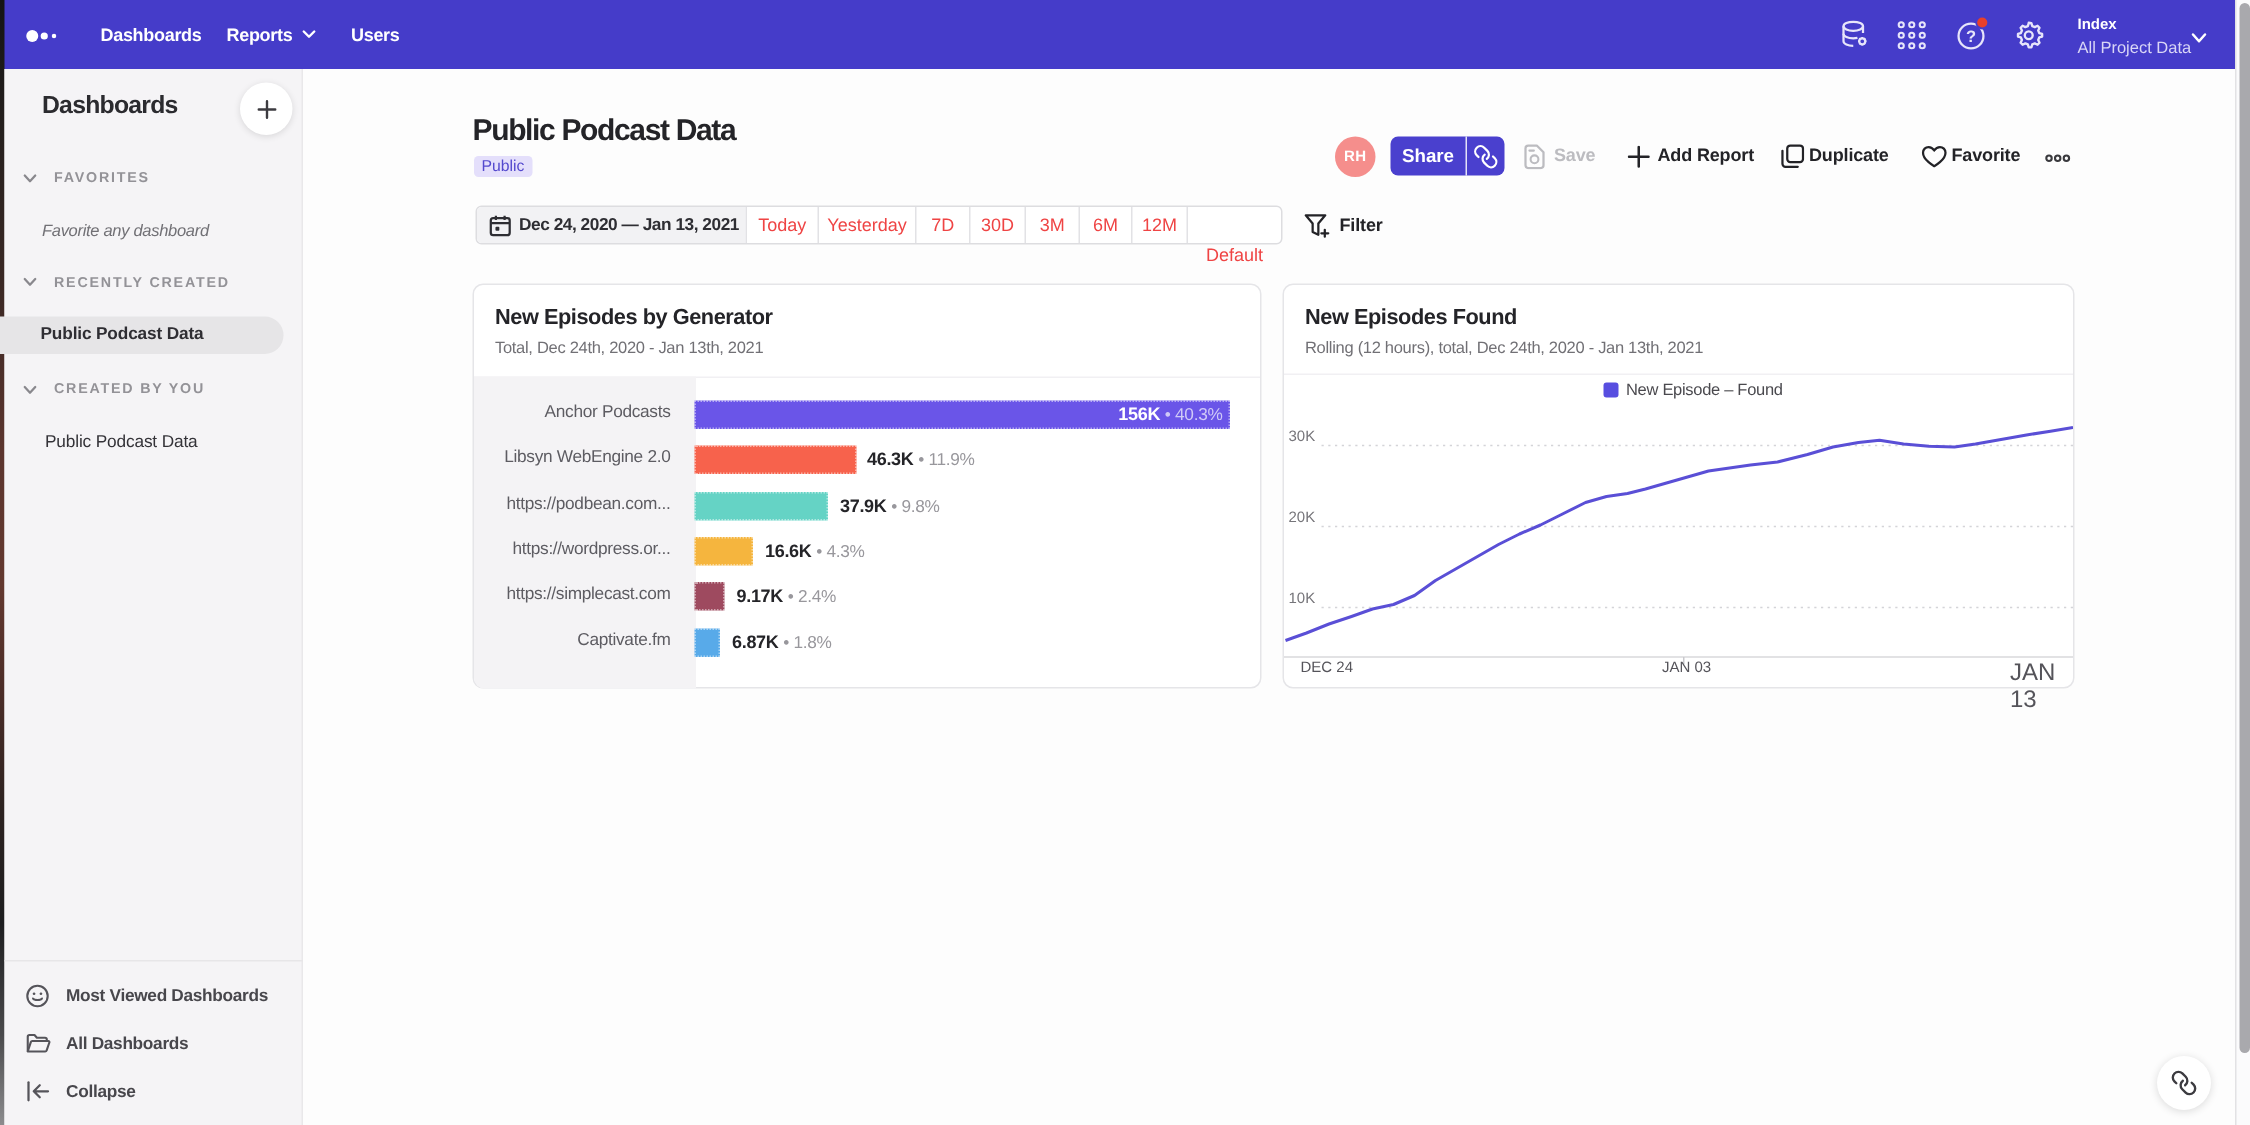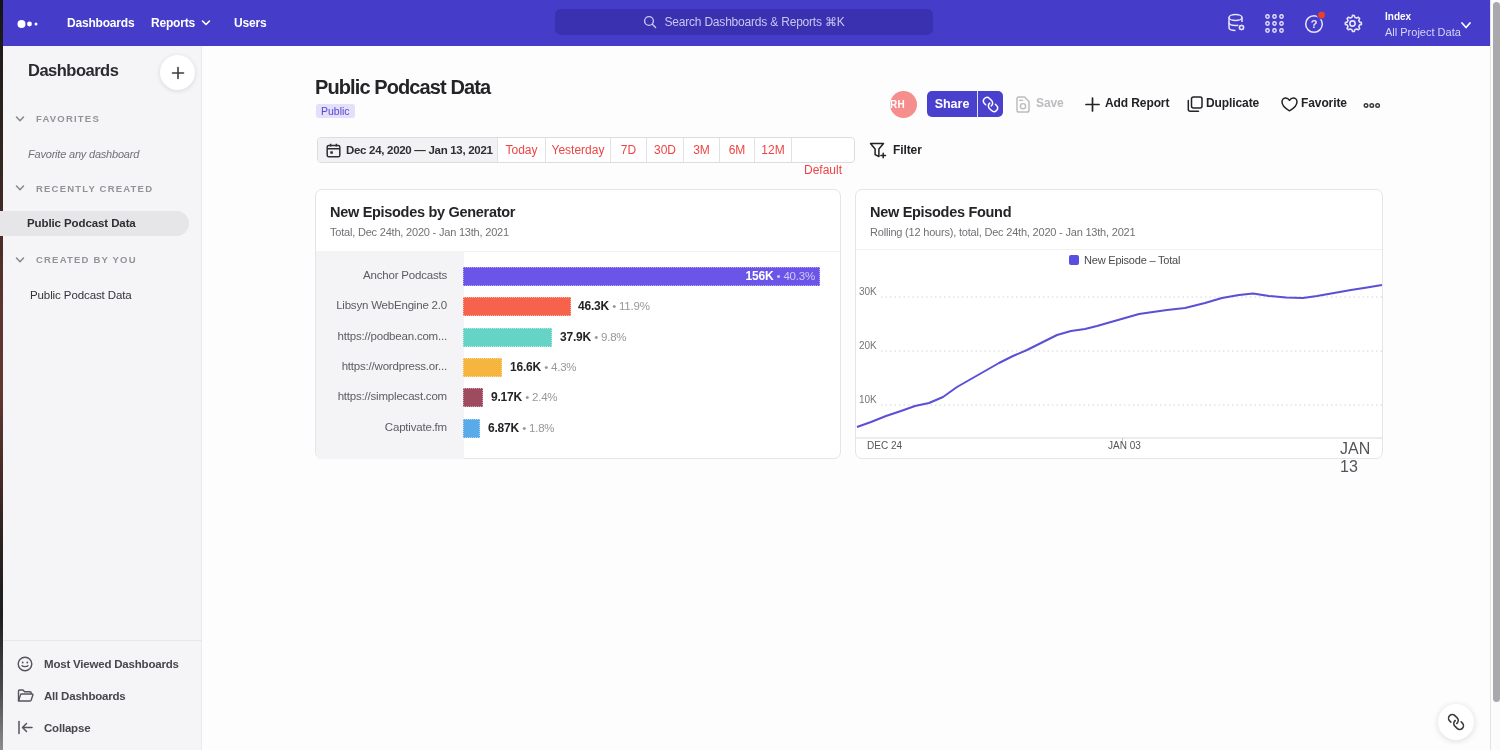--- a/index.html
+++ b/index.html
@@ -24,21 +24,21 @@
 .chev { position:absolute; left:12px; width:10px; height:10px; }
 .sideitem { position:absolute; left:27px; font-size:11.5px; letter-spacing:-0.1px; color:#343338; }
 .botitem { position:absolute; left:41px; font-size:11.5px; letter-spacing:-0.2px; font-weight:700; color:#48474c; }
 
 
 #main { position:absolute; left:203px; top:46px; width:1287px; height:704px; background:#fdfdfd; }
 h1 { position:absolute; left:112px; top:29.5px; font-size:20px; font-weight:700; color:#242428; letter-spacing:-0.9px; }
 #pubpill { position:absolute; left:113px; top:58px; height:14px; padding:0 5px; background:#e4dffb; border-radius:3px; color:#5449ce; font-size:10.5px; line-height:14px; font-weight:500; }
 
 
-#avatar { position:absolute; left:687px; top:45px; width:27px; height:27px; border-radius:50%; background:#f58e8c; color:#fff; font-size:10px; font-weight:700; line-height:27px; letter-spacing:0.3px; }
+#avatar { position:absolute; left:687px; top:45px; width:27px; height:27px; border-radius:50%; background:#f58e8c; color:#fff; font-size:10px; font-weight:700; text-align:center; line-height:27px; letter-spacing:0.3px; }
 #sharebtn { position:absolute; left:724px; top:45px; width:76px; height:26px; background:#4a40ce; border-radius:5px; }
 #sharebtn .lbl { position:absolute; left:0; top:0; width:50px; text-align:center; color:#fff; font-size:12.5px; font-weight:700; line-height:26px; }
 #sharebtn .sep { position:absolute; left:50px; top:0px; width:1px; height:26px; background:#ffffff; opacity:.85; }
 .hact { position:absolute; top:44px; height:27px; line-height:27px; font-size:12px; letter-spacing:-0.1px; }
 .hact.dark { color:#232327; font-weight:700; }
 .hact.gray { color:#bcbcc0; font-weight:700; }
 
 
 #daterow { position:absolute; left:114px; top:91px; height:26px; border:1px solid #dddde0; border-radius:4px; background:#fff; display:flex; }
 #daterow .seg { height:24px; line-height:24px; font-size:12px; color:#ef4444; text-align:center; border-right:1px solid #e2e2e5; }
@@ -68,27 +68,20 @@
     <circle cx="5.5" cy="5" r="4" fill="#fff"></circle>
     <circle cx="13.5" cy="5" r="2.4" fill="#fff"></circle>
     <circle cx="20" cy="5" r="1.5" fill="#fff"></circle>
   </svg>
   <div class="navlink" style="left:67px">Dashboards</div>
   <div class="navlink" style="left:151px">Reports</div>
   <svg class="abs" style="left:201px;top:19px" width="10" height="8" viewBox="0 0 10 8">
       <path d="M1.5 2 L5 5.5 L8.5 2" stroke="#fff" stroke-width="1.6" fill="none" stroke-linecap="round" stroke-linejoin="round"></path>
     </svg>
   <div class="navlink" style="left:234px">Users</div>
-  <div id="search">
-    <svg style="margin-right:7px" width="14" height="14" viewBox="0 0 14 14">
-        <circle cx="6" cy="6" r="4.4" stroke="#c9c5f0" stroke-width="1.4" fill="none"></circle>
-        <path d="M9.3 9.3 L12.6 12.6" stroke="#c9c5f0" stroke-width="1.4" stroke-linecap="round"></path>
-      </svg>
-    <span>Search Dashboards &amp; Reports ⌘K</span>
-  </div>
 
   <svg class="abs" style="left:1226px;top:13px" width="22" height="21" viewBox="0 0 22 21">
     <g stroke="#e7e5fa" stroke-width="1.5" fill="none">
       <ellipse cx="9.5" cy="4.5" rx="6.5" ry="3"></ellipse>
       <path d="M3 4.5 V14.5 C3 16.2 5.9 17.5 9.5 17.5"></path>
       <path d="M16 4.5 V9"></path>
       <path d="M3 9.5 C3 11.2 5.9 12.5 9.5 12.5 C10.5 12.5 11.4 12.4 12.3 12.2"></path>
       <circle cx="15.5" cy="14.5" r="2"></circle>
       <path d="M15.5 11.7v1M15.5 16.3v1M18.3 14.5h-1M13.7 14.5h-1M17.5 12.5l-.7.7M14.2 15.8l-.7.7M17.5 16.5l-.7-.7M14.2 13.2l-.7-.7" stroke-width="1.3"></path>
     </g>
@@ -264,21 +257,21 @@
     <div class="bval" style="top:170px;left:194px">16.6K <span class="pct">• 4.3%</span></div>
     <div class="bval" style="top:200.3px;left:175px">9.17K <span class="pct">• 2.4%</span></div>
     <div class="bval" style="top:230.6px;left:172px">6.87K <span class="pct">• 1.8%</span></div>
   </div>
 
   <div class="card" id="card2" style="left:652px;width:528px">
     <h2 style="position:absolute;left:14px;top:14px">New Episodes Found</h2>
     <div class="sub" style="position:absolute;left:14px;top:36px">Rolling (12 hours), total, Dec 24th, 2020 - Jan 13th, 2021</div>
     <div class="abs" style="left:0;top:59px;width:526px;height:1px;background:#f1f0f3"></div>
     <div class="abs" style="left:213px;top:65px;width:10px;height:10px;background:#584ee0;border-radius:2px"></div>
-    <div class="abs" style="left:228px;top:64px;font-size:11px;letter-spacing:-0.2px;color:#4a494e">New Episode – Total</div>
+    <div class="abs" style="left:228px;top:64px;font-size:11px;letter-spacing:-0.2px;color:#4a494e">New Episode – Found</div>
     <div class="abs" style="left:3px;top:96px;font-size:10px;color:#76757a">30K</div>
     <div class="abs" style="left:3px;top:150px;font-size:10px;color:#76757a">20K</div>
     <div class="abs" style="left:3px;top:204px;font-size:10px;color:#76757a">10K</div>
     <svg class="abs" style="left:0;top:59px" width="526" height="200" viewBox="0 0 526 200">
       <line x1="25" y1="48" x2="526" y2="48" stroke="#d4d4d8" stroke-width="1" stroke-dasharray="1.5,3"></line>
       <line x1="25" y1="102" x2="526" y2="102" stroke="#d4d4d8" stroke-width="1" stroke-dasharray="1.5,3"></line>
       <line x1="25" y1="156" x2="526" y2="156" stroke="#d4d4d8" stroke-width="1" stroke-dasharray="1.5,3"></line>
       <line x1="0" y1="189" x2="526" y2="189" stroke="#d9d9db" stroke-width="1"></line>
       <line x1="266.5" y1="189" x2="266.5" y2="194" stroke="#c9c9cd" stroke-width="1"></line>
       <polyline fill="none" stroke="#5a4fd6" stroke-width="2" stroke-linejoin="round" points="1,178 15,173 30,167 45,162 59,157 73,154 87,148 101,138 115,130 129,122 143,114 157,107 171,101 185,94 201,86 215,82 229,80 241,77 255,73 269,69 283,65 297,63 311,61 329,59 349,54 366,49 383,46 397,44.5 413,47 430,48.5 447,49 461,47 478,44 495,41 511,38.5 526,36"></polyline>

